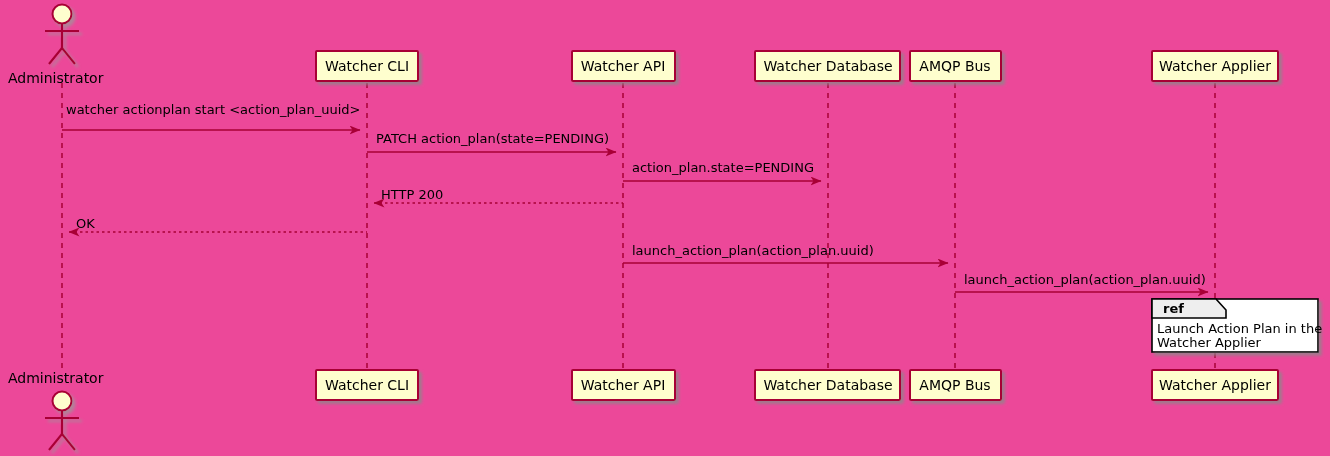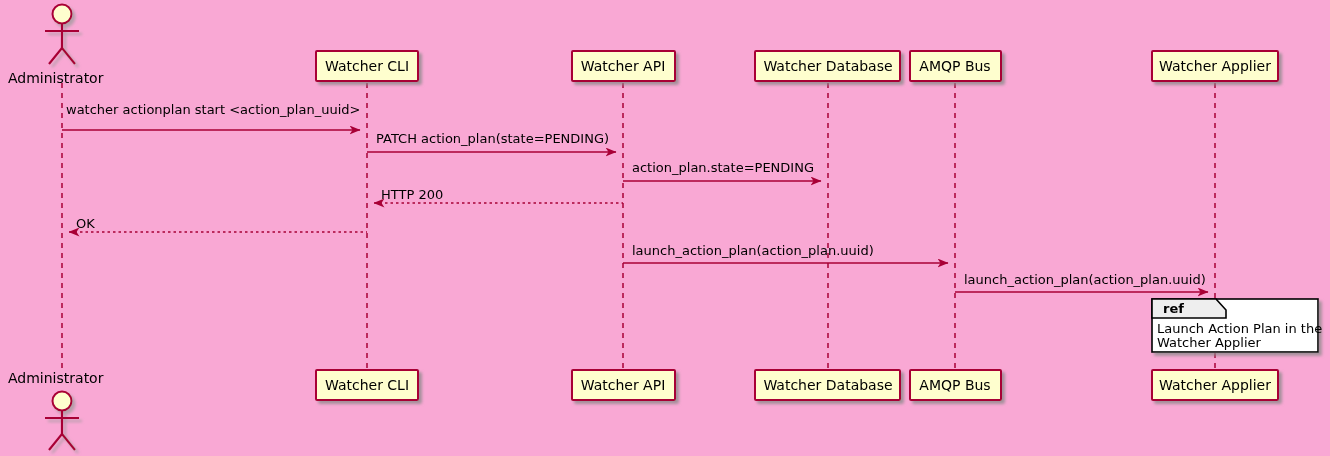--- a/index.html
+++ b/index.html
@@ -11,21 +11,21 @@
   body {
     font-family: "DejaVu Sans", sans-serif;
     width: 1330px;
     height: 456px;
     overflow: hidden;
   }
   #diagram-root {
     position: relative;
     width: 1330px;
     height: 456px;
-    background: #f9a8d4;
+    background: #ec4899;
   }
   #diagram-svg {
     position: absolute;
     left: 0;
     top: 0;
     width: 1330px;
     height: 456px;
     display: block;
   }
   .participant-label,

